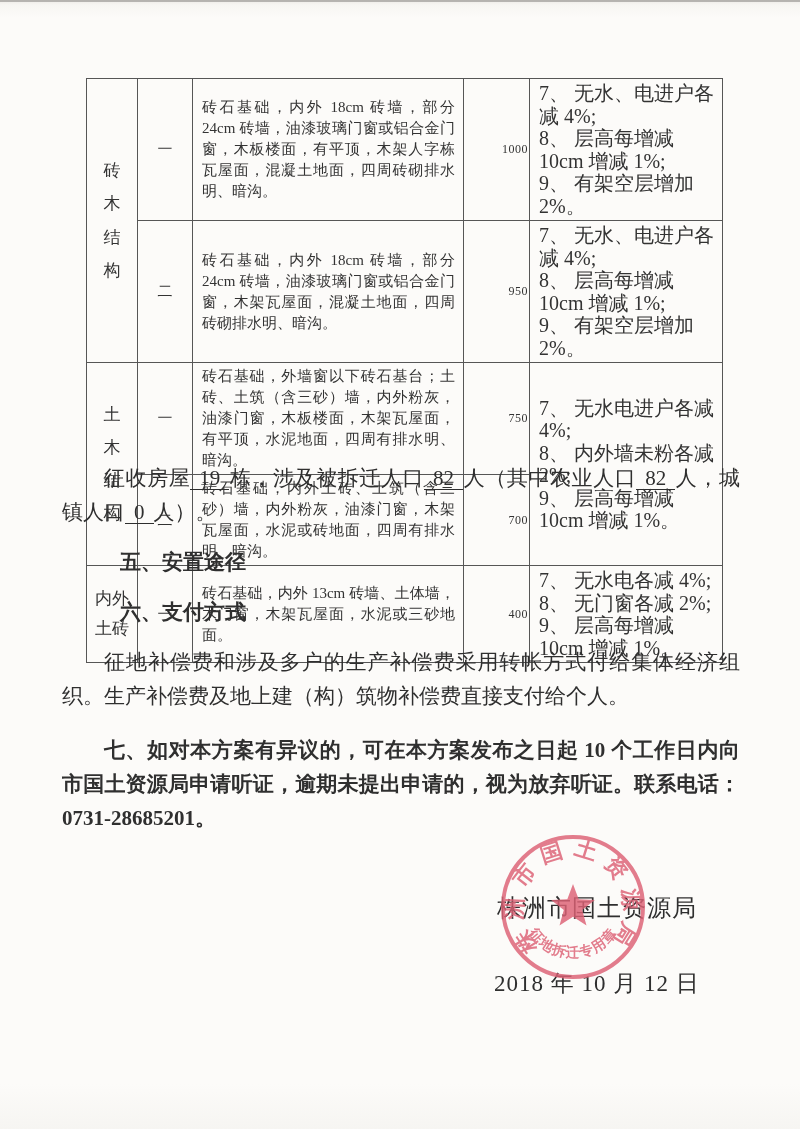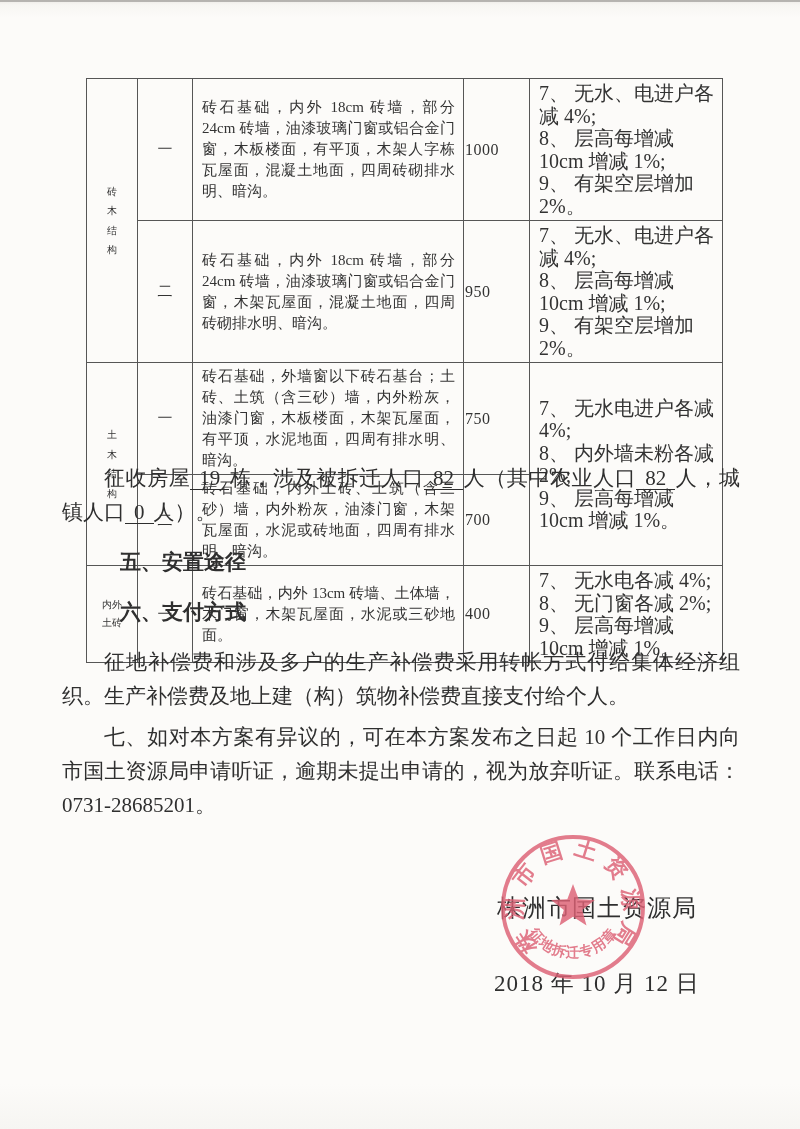--- a/index.html
+++ b/index.html
@@ -16,36 +16,36 @@
   
   table.comp{
     position:absolute;left:86px;top:78px;width:636px;
     border-collapse:collapse;table-layout:fixed;
   }
   table.comp td{
     border:1px solid #565656;
     vertical-align:middle;
     color:#333;
   }
-  td.cat{text-align:center;font-size:10px;line-height:1.8;}
+  td.cat{text-align:center;font-size:17px;line-height:1.8;}
   .v-cat{display:inline-block;width:1.1em;word-break:break-all;line-height:1.95;text-align:center;}
   .v-cat-wide{display:inline-block;width:2.2em;word-break:break-all;line-height:1.75;text-align:center;}
   td.grade{text-align:center;font-size:15px;}
   td.desc{font-size:15px;line-height:21px;text-align:justify;padding:3px 8px 3px 9px;}
-  td.val{font-size:16px;text-align:left;letter-spacing:.5px;}
+  td.val{font-size:12px;text-align:right;letter-spacing:.5px;}
   td.notes{font-size:20px;line-height:22.5px;padding:3px 4px 3px 9px;white-space:pre-line;}
 
   
   .copy{
     position:absolute;left:62px;top:461px;width:678px;
     font-size:21px;line-height:34px;text-align:justify;
   }
   .copy p{margin:0;text-indent:2em;}
   .copy .sec{margin:16px;text-indent:2em;font-size:21px;line-height:34px;font-weight:bold;}
-  .copy .p7{margin-top:7px;}
+  .copy .p7{margin-top:20px;font-weight:bold;}
   .u-num{
     display:inline-block;border-bottom:1.5px solid #2e2e2e;
     padding:0 9px;line-height:1.05;text-indent:0;
   }
 
   
   .sig-org{position:absolute;left:497px;top:892px;font-size:24px;letter-spacing:1px;}
   .sig-date{position:absolute;left:494px;top:968px;font-size:23px;letter-spacing:1px;}
 
   

